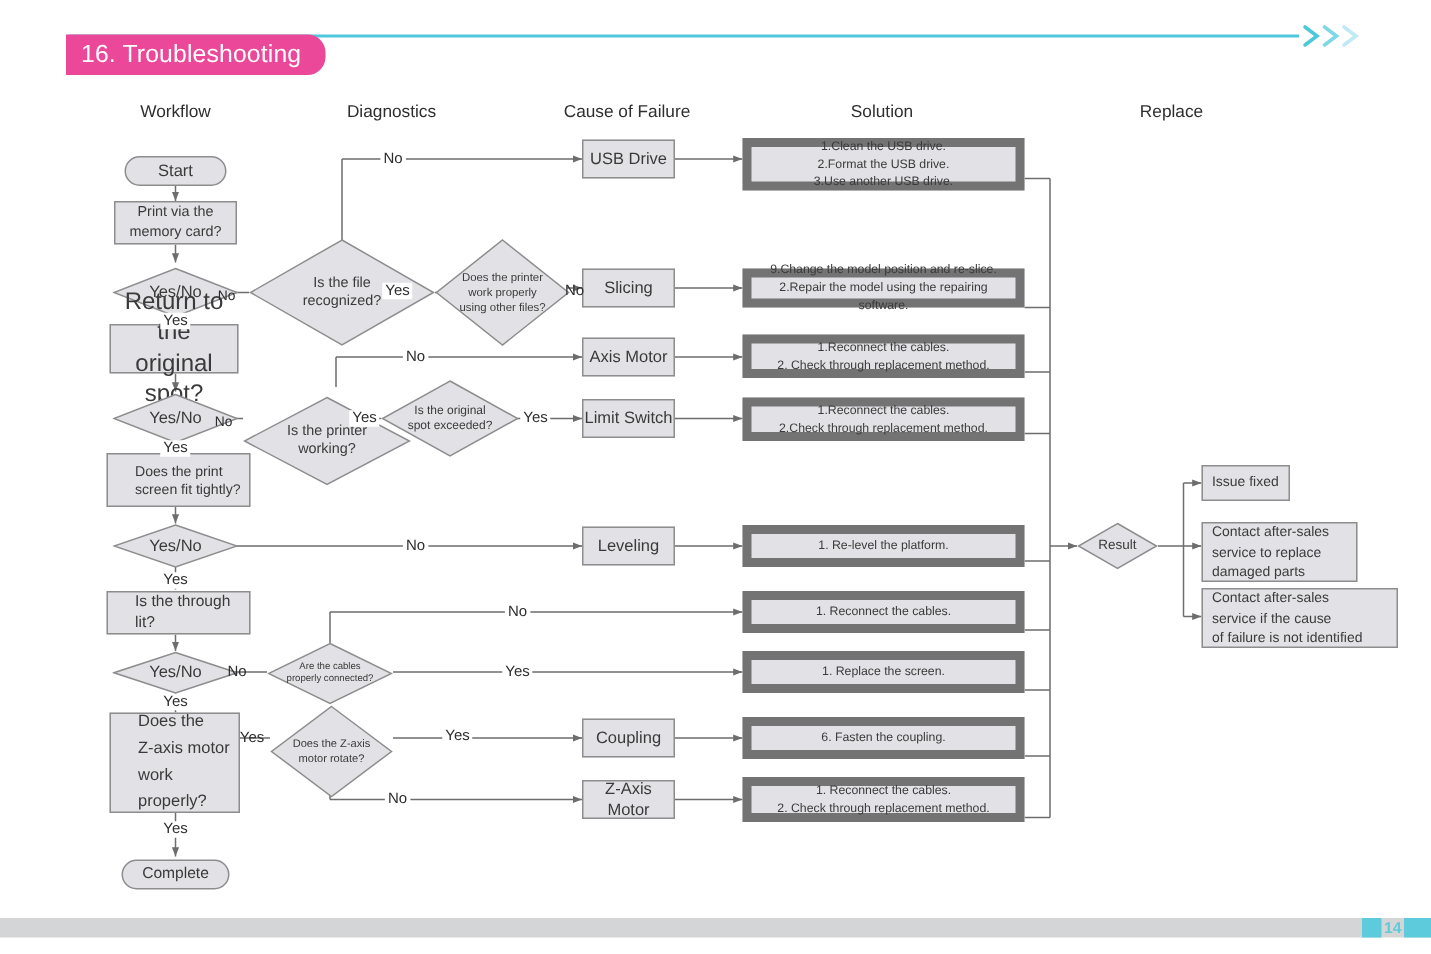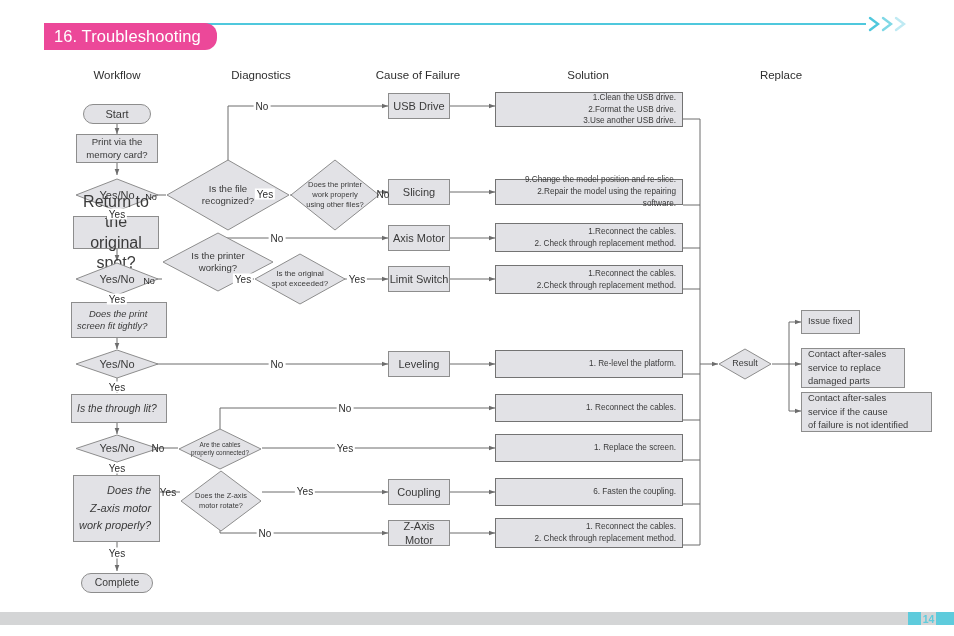--- a/index.html
+++ b/index.html
@@ -71,36 +71,35 @@
     justify-content: center;
     text-align: center;
     line-height: 1.28;
     white-space: pre-line;
   }
   .node.term {
     border-radius: 14px;
   }
   .node.left-text {
     justify-content: flex-start;
-    text-align: right;
-    padding-left: 5px;
-    font-style: italic;
+    text-align: left;
+    padding-left: 18px;
   }
 
   
   .sol {
     position: absolute;
     box-sizing: border-box;
     background: #e2e2e6;
-    border: 1px solid #737373;
+    border: 6px solid #737373;
     color: #3a3a3a;
     display: flex;
     flex-direction: column;
     justify-content: center;
-    text-align: right;
+    text-align: center;
     padding: 2px 6px;
     font-size: 8.2px;
     line-height: 1.45;
     white-space: pre-line;
   }
 
   
   .fb {
     position: absolute;
     box-sizing: border-box;
@@ -370,21 +369,21 @@
 
 <div class="dia-wrap" style="left:290px; top:159px; width:90px; height:72px;text-decoration:underline;">
   <svg class="dia-shape" viewBox="0 0 90 72" preserveAspectRatio="none">
     <polygon points="45,1 89,36 45,71 1,36" fill="#e2e2e6" stroke="#8d8d8d" stroke-width="1"></polygon>
   </svg>
   <div class="dia-label" style="font-size:7.6px;">Does the printer
 work properly
 using other files?</div>
 </div>
 
-<div class="dia-wrap" style="left:162px; top:232px; width:112px; height:60px;">
+<div class="dia-wrap" style="left:162px; top:264px; width:112px; height:60px;">
   <svg class="dia-shape" viewBox="0 0 112 60" preserveAspectRatio="none">
     <polygon points="56,1 111,30 56,59 1,30" fill="#e2e2e6" stroke="#8d8d8d" stroke-width="1"></polygon>
   </svg>
   <div class="dia-label" style="font-size:9.6px;">Is the printer
 working?</div>
 </div>
 
 <div class="dia-wrap" style="left:254px; top:253px; width:92px; height:52px;">
   <svg class="dia-shape" viewBox="0 0 92 52" preserveAspectRatio="none">
     <polygon points="46,1 91,26 46,51 1,26" fill="#e2e2e6" stroke="#8d8d8d" stroke-width="1"></polygon>

